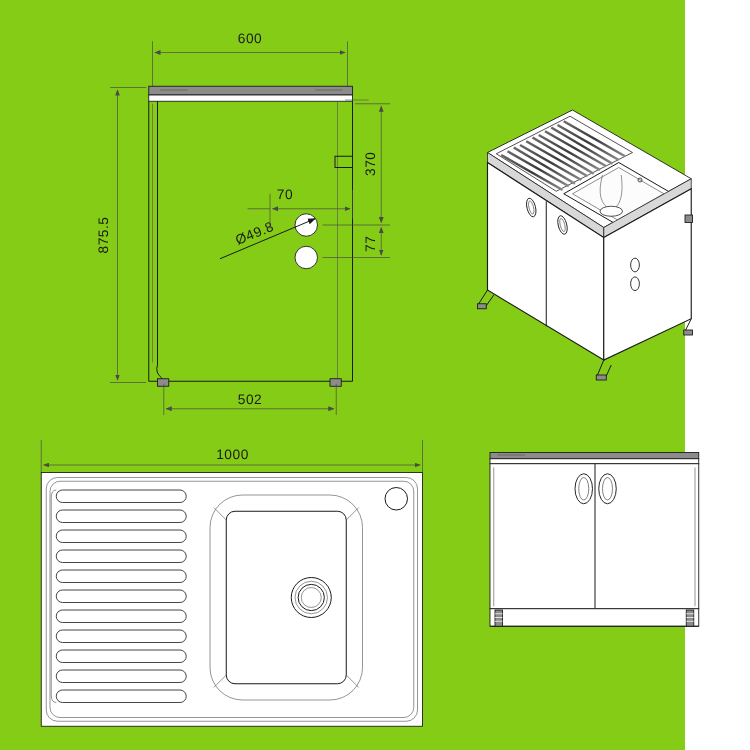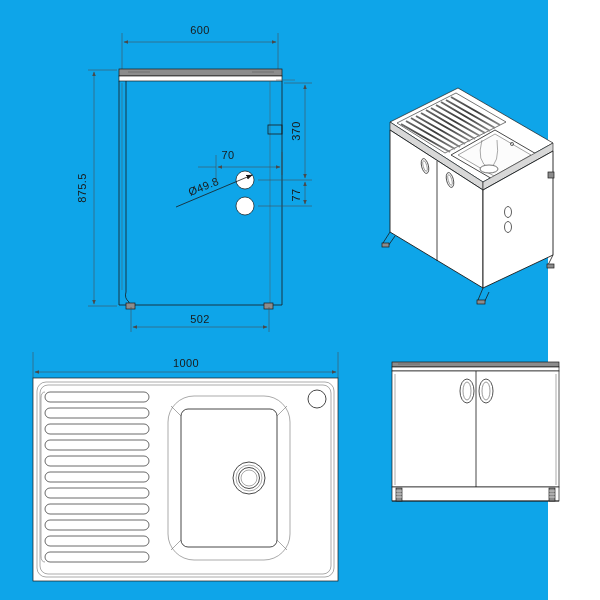--- a/index.html
+++ b/index.html
@@ -11,21 +11,21 @@
   body {
     width: 600px;
     height: 600px;
     font-family: "Liberation Sans", sans-serif;
     overflow: hidden;
   }
   #drawing-sheet {
     position: relative;
     width: 548px;
     height: 600px;
-    background: #0ea5e9;
+    background: #84cc16;
   }
   #drawing-svg {
     position: absolute;
     top: 0;
     left: 0;
     width: 600px;
     height: 600px;
   }
   .dim-text {
     font-family: "Liberation Sans", sans-serif;

